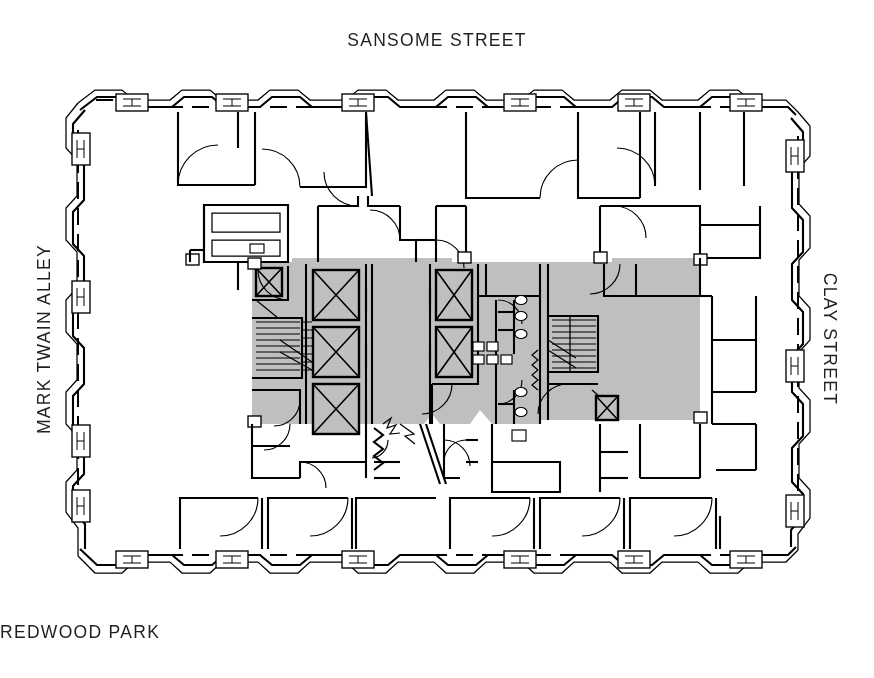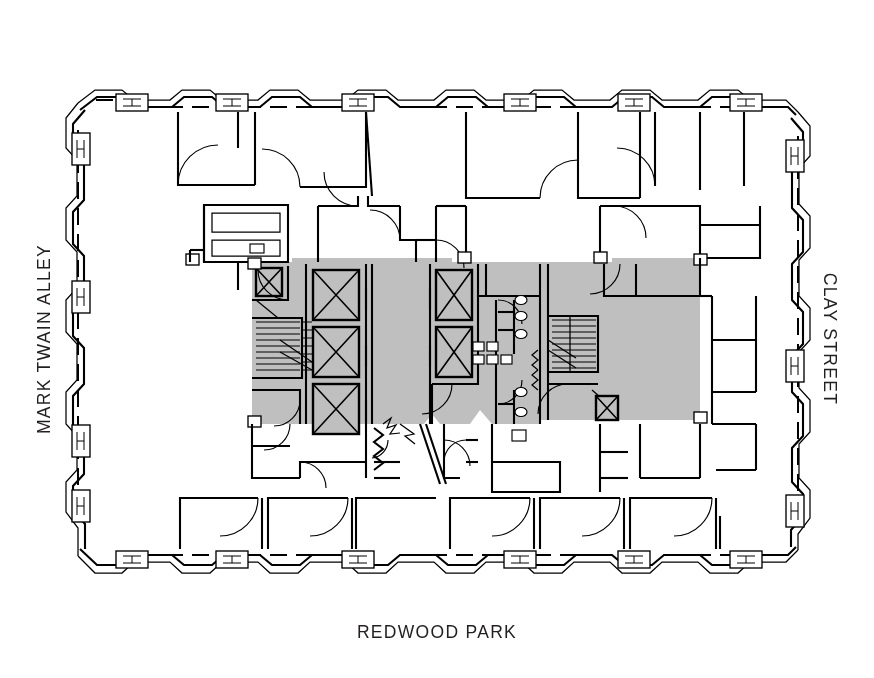--- a/index.html
+++ b/index.html
@@ -3,21 +3,21 @@
 <meta charset="utf-8">
 <style>
   html,body{margin:0;padding:0;background:#ffffff;}
   body{width:874px;height:678px;overflow:hidden;
        font-family:"Liberation Sans",sans-serif;}
   #plan{position:relative;width:874px;height:678px;background:#fff;}
   .street-label{position:absolute;color:#231f20;font-size:17.5px;
        letter-spacing:1.3px;font-weight:400;white-space:nowrap;
        font-family:"Liberation Sans",sans-serif;}
   #lbl-north{top:30px;left:0;width:874px;text-align:center;}
-  #lbl-south{top:622px;left:0;width:874px;text-align:center;}
+  #lbl-south{top:622px;left:0;width:874px;text-align:left;}
   #lbl-west{left:0px;top:0px;width:678px;height:34px;
        transform:rotate(-90deg);transform-origin:0 0;
        translate:34px 678px;text-align:center;}
   #lbl-east{left:0px;top:0px;width:678px;height:34px;
        transform:rotate(90deg);transform-origin:0 0;
        translate:840px 0px;text-align:center;}
   svg{position:absolute;top:0;left:0;display:block;}
   .w{fill:none;stroke:#000;stroke-width:2.1;}
   .wt{fill:none;stroke:#000;stroke-width:1.25;}
   .core{fill:#bfbfbf;stroke:none;}
@@ -28,20 +28,21 @@
   .col{fill:#fff;stroke:#000;stroke-width:1.35;}
   .fix{fill:#fff;stroke:#000;stroke-width:1.15;}
   .stair{fill:none;stroke:#000;stroke-width:1.15;}
   .thin{fill:none;stroke:#000;stroke-width:1.0;}
 </style>
 </head>
 <body>
 
 <div id="plan">
 
+  <div class="street-label" id="lbl-north">SANSOME STREET</div>
   <div class="street-label" id="lbl-south">REDWOOD PARK</div>
   <div class="street-label" id="lbl-west">MARK TWAIN ALLEY</div>
   <div class="street-label" id="lbl-east">CLAY STREET</div>
 
   <svg width="874" height="678" viewBox="0 0 874 678">
 
     <g>
 
       <path class="wt" d="M78,103 L95,90 L122,90 L134,100 L170,100 L182,90 L210,90
         L222,100 L258,100 L270,90 L298,90 L310,100 L346,100 L358,90 L386,90

